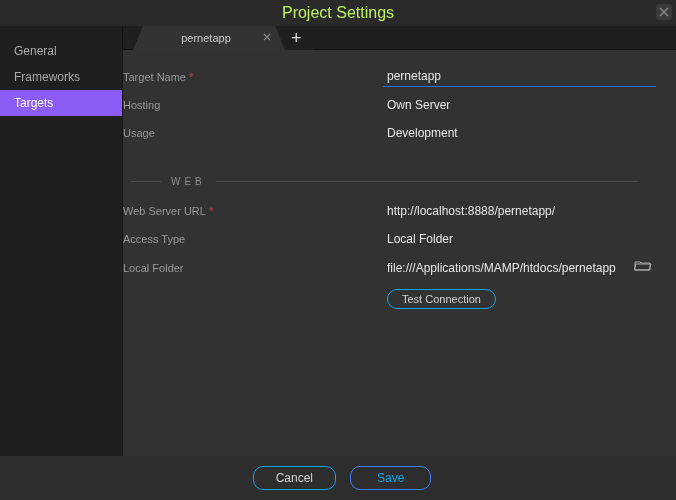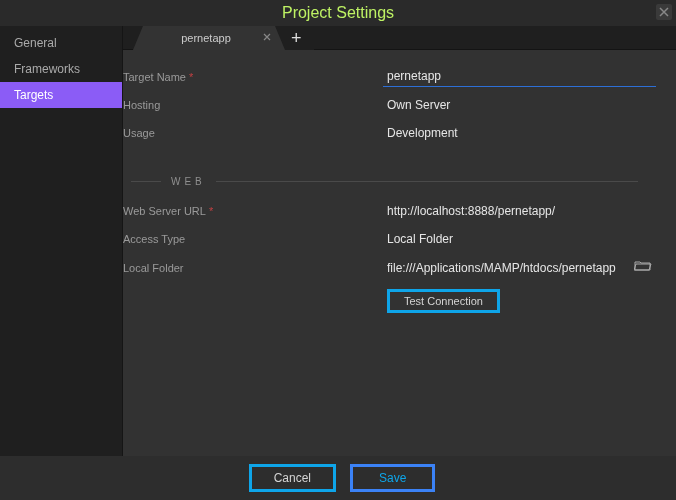--- a/index.html
+++ b/index.html
@@ -40,21 +40,21 @@
       width: 123px;
       background: #1f1f1f;
       border-right: 1px solid #151515;
     }
     .sidebar-item {
       padding: 6px 14px;
       color: #aaa;
       font-size: 12px;
       cursor: pointer;
     }
-    .sidebar-item:first-child { margin-top: 4px; }
+    .sidebar-item:first-child { margin-top: 12px; }
     .sidebar-item.selected {
       background: #8b5cf6;
       color: #fff;
     }
     .content {
       flex: 1;
       background: #323232;
       position: relative;
     }
     .tabs {
@@ -138,22 +138,22 @@
       padding: 0 10px;
       color: #8f8f8f;
       letter-spacing: 4px;
       font-size: 10px;
     }
     .section-line-right {
       flex: 1; height: 1px; background: #4a4a4a; margin-right: 18px;
     }
     .pill-btn {
       display: inline-block;
-      border: 3px solid #0ea5e9;
-      border-radius: 0;
+      border: 1px solid #0ea5e9;
+      border-radius: 10px;
       padding: 3px 14px;
       color: #d4d4d4;
       font-size: 11px;
       background: transparent;
       cursor: pointer;
     }
     .footer {
       position: absolute;
       bottom: 0; left: 8px; right: 0;
       height: 44px;

